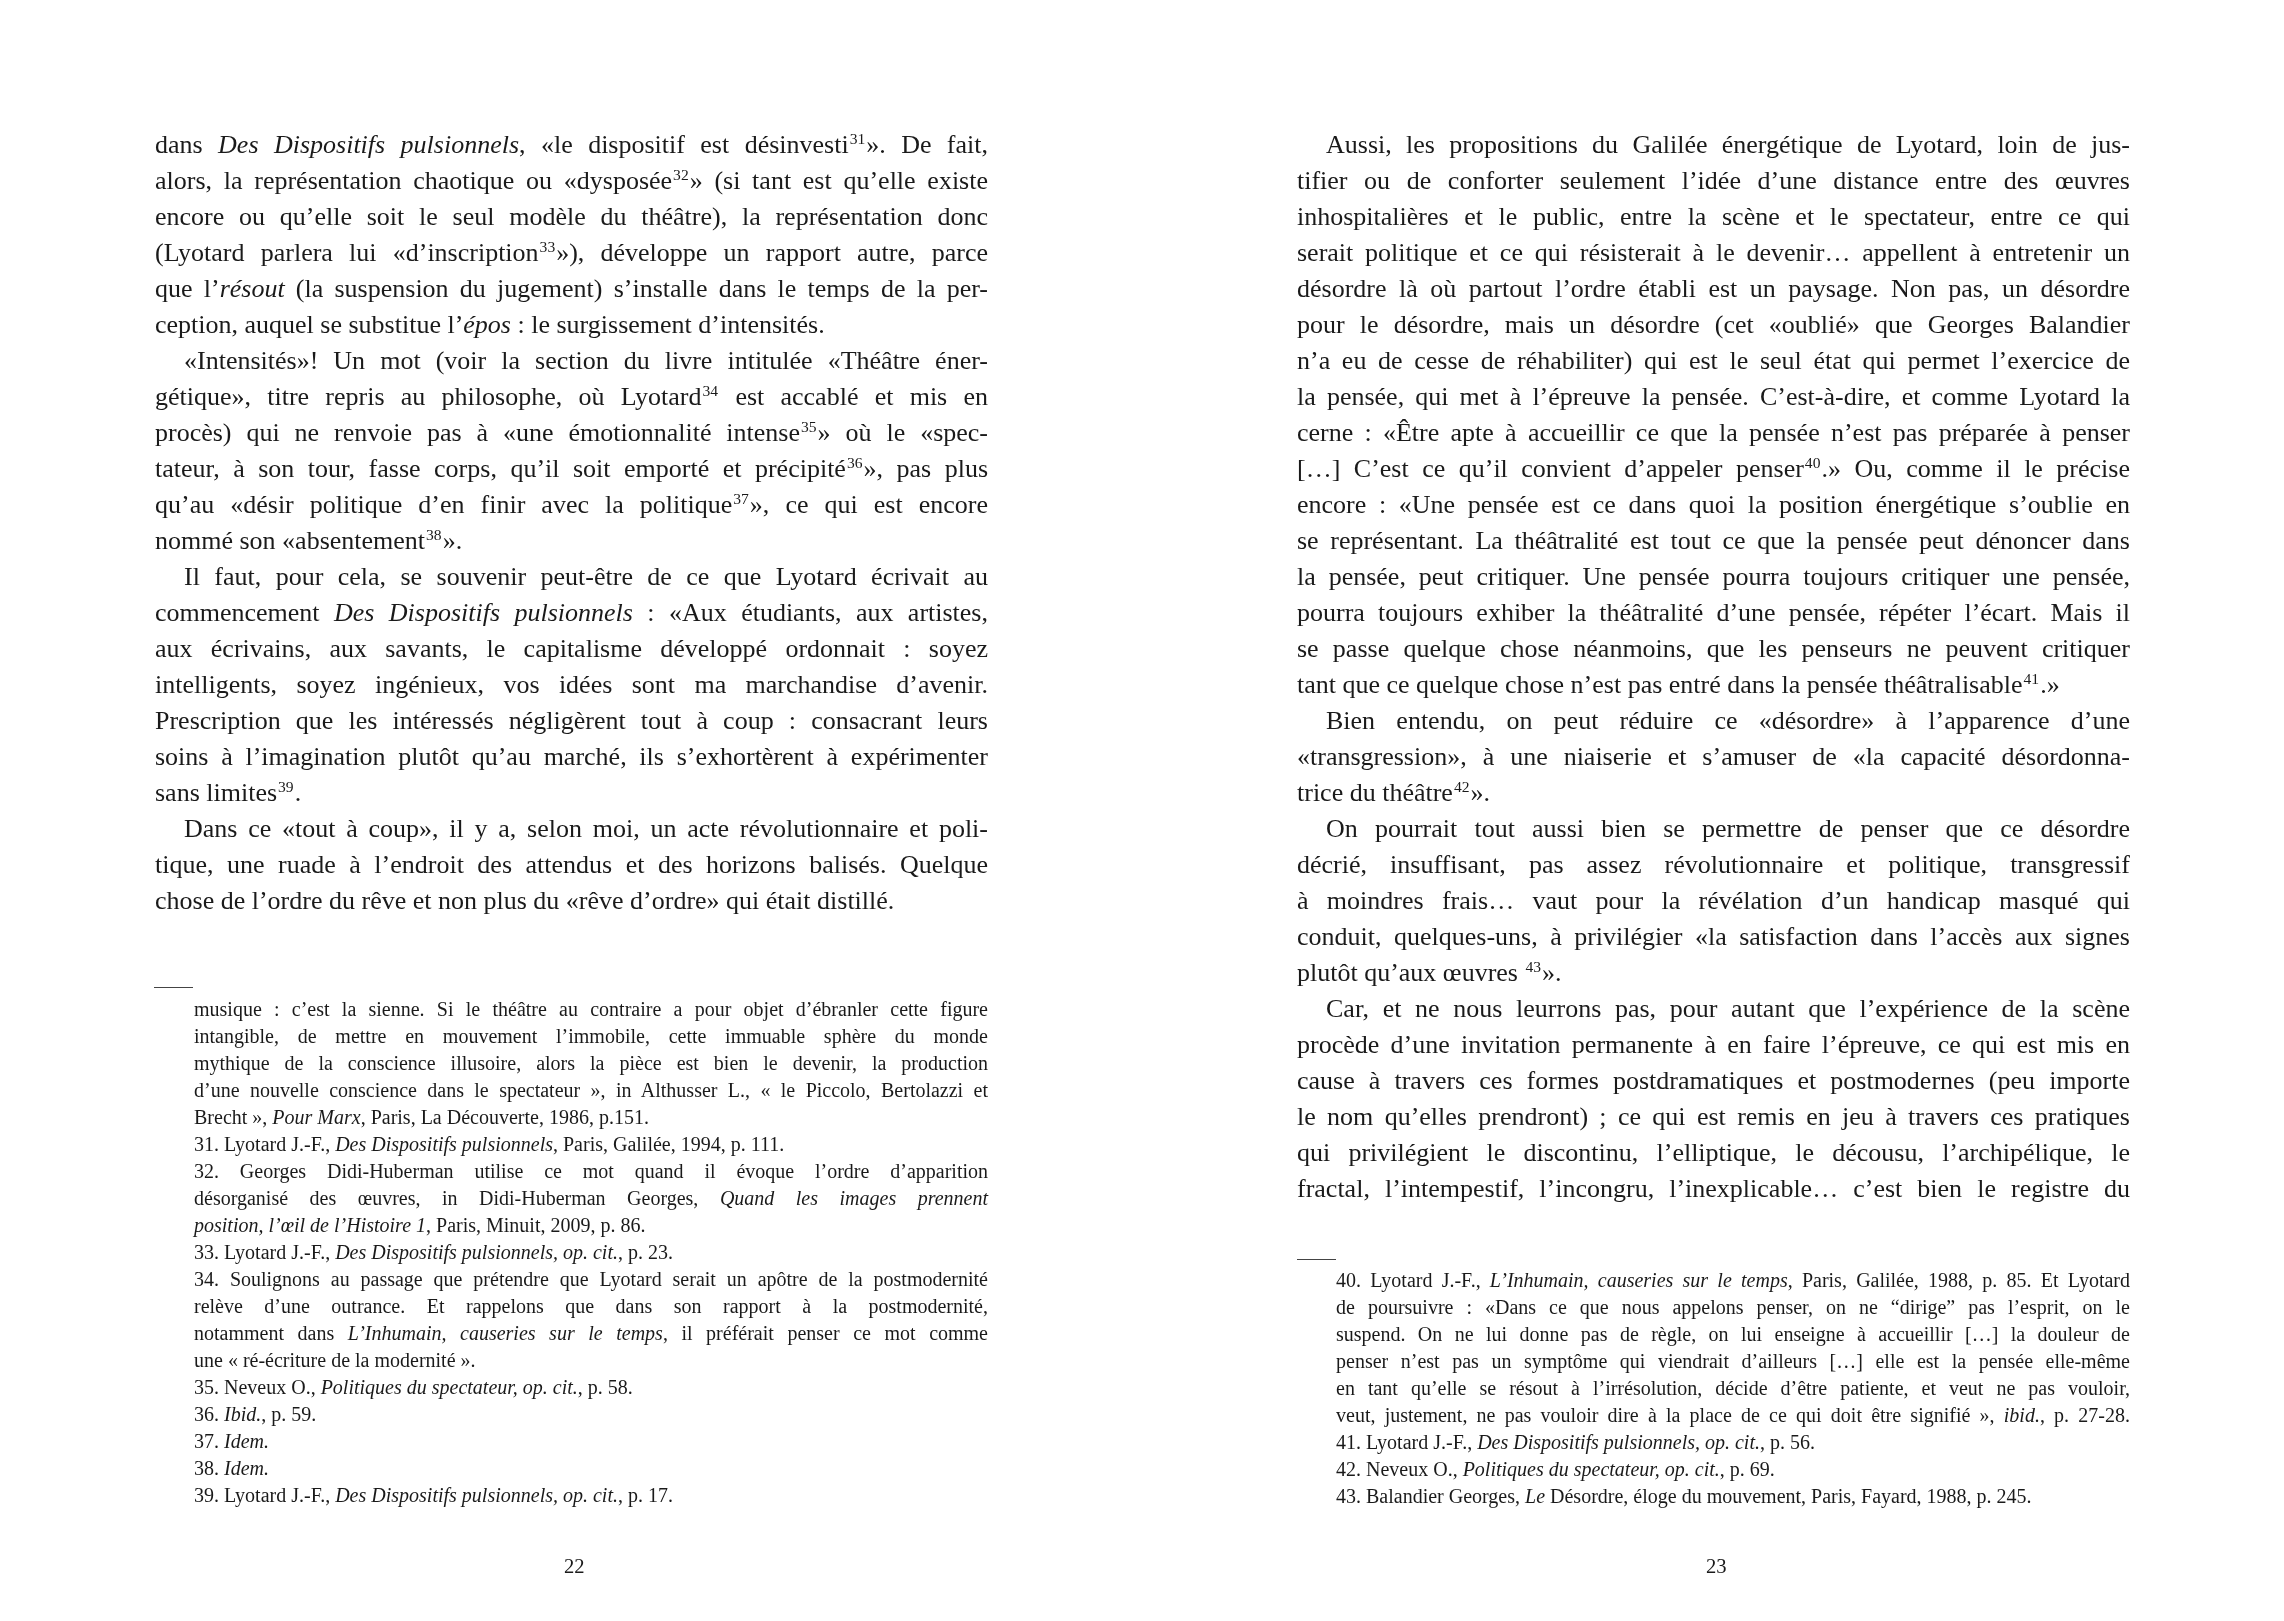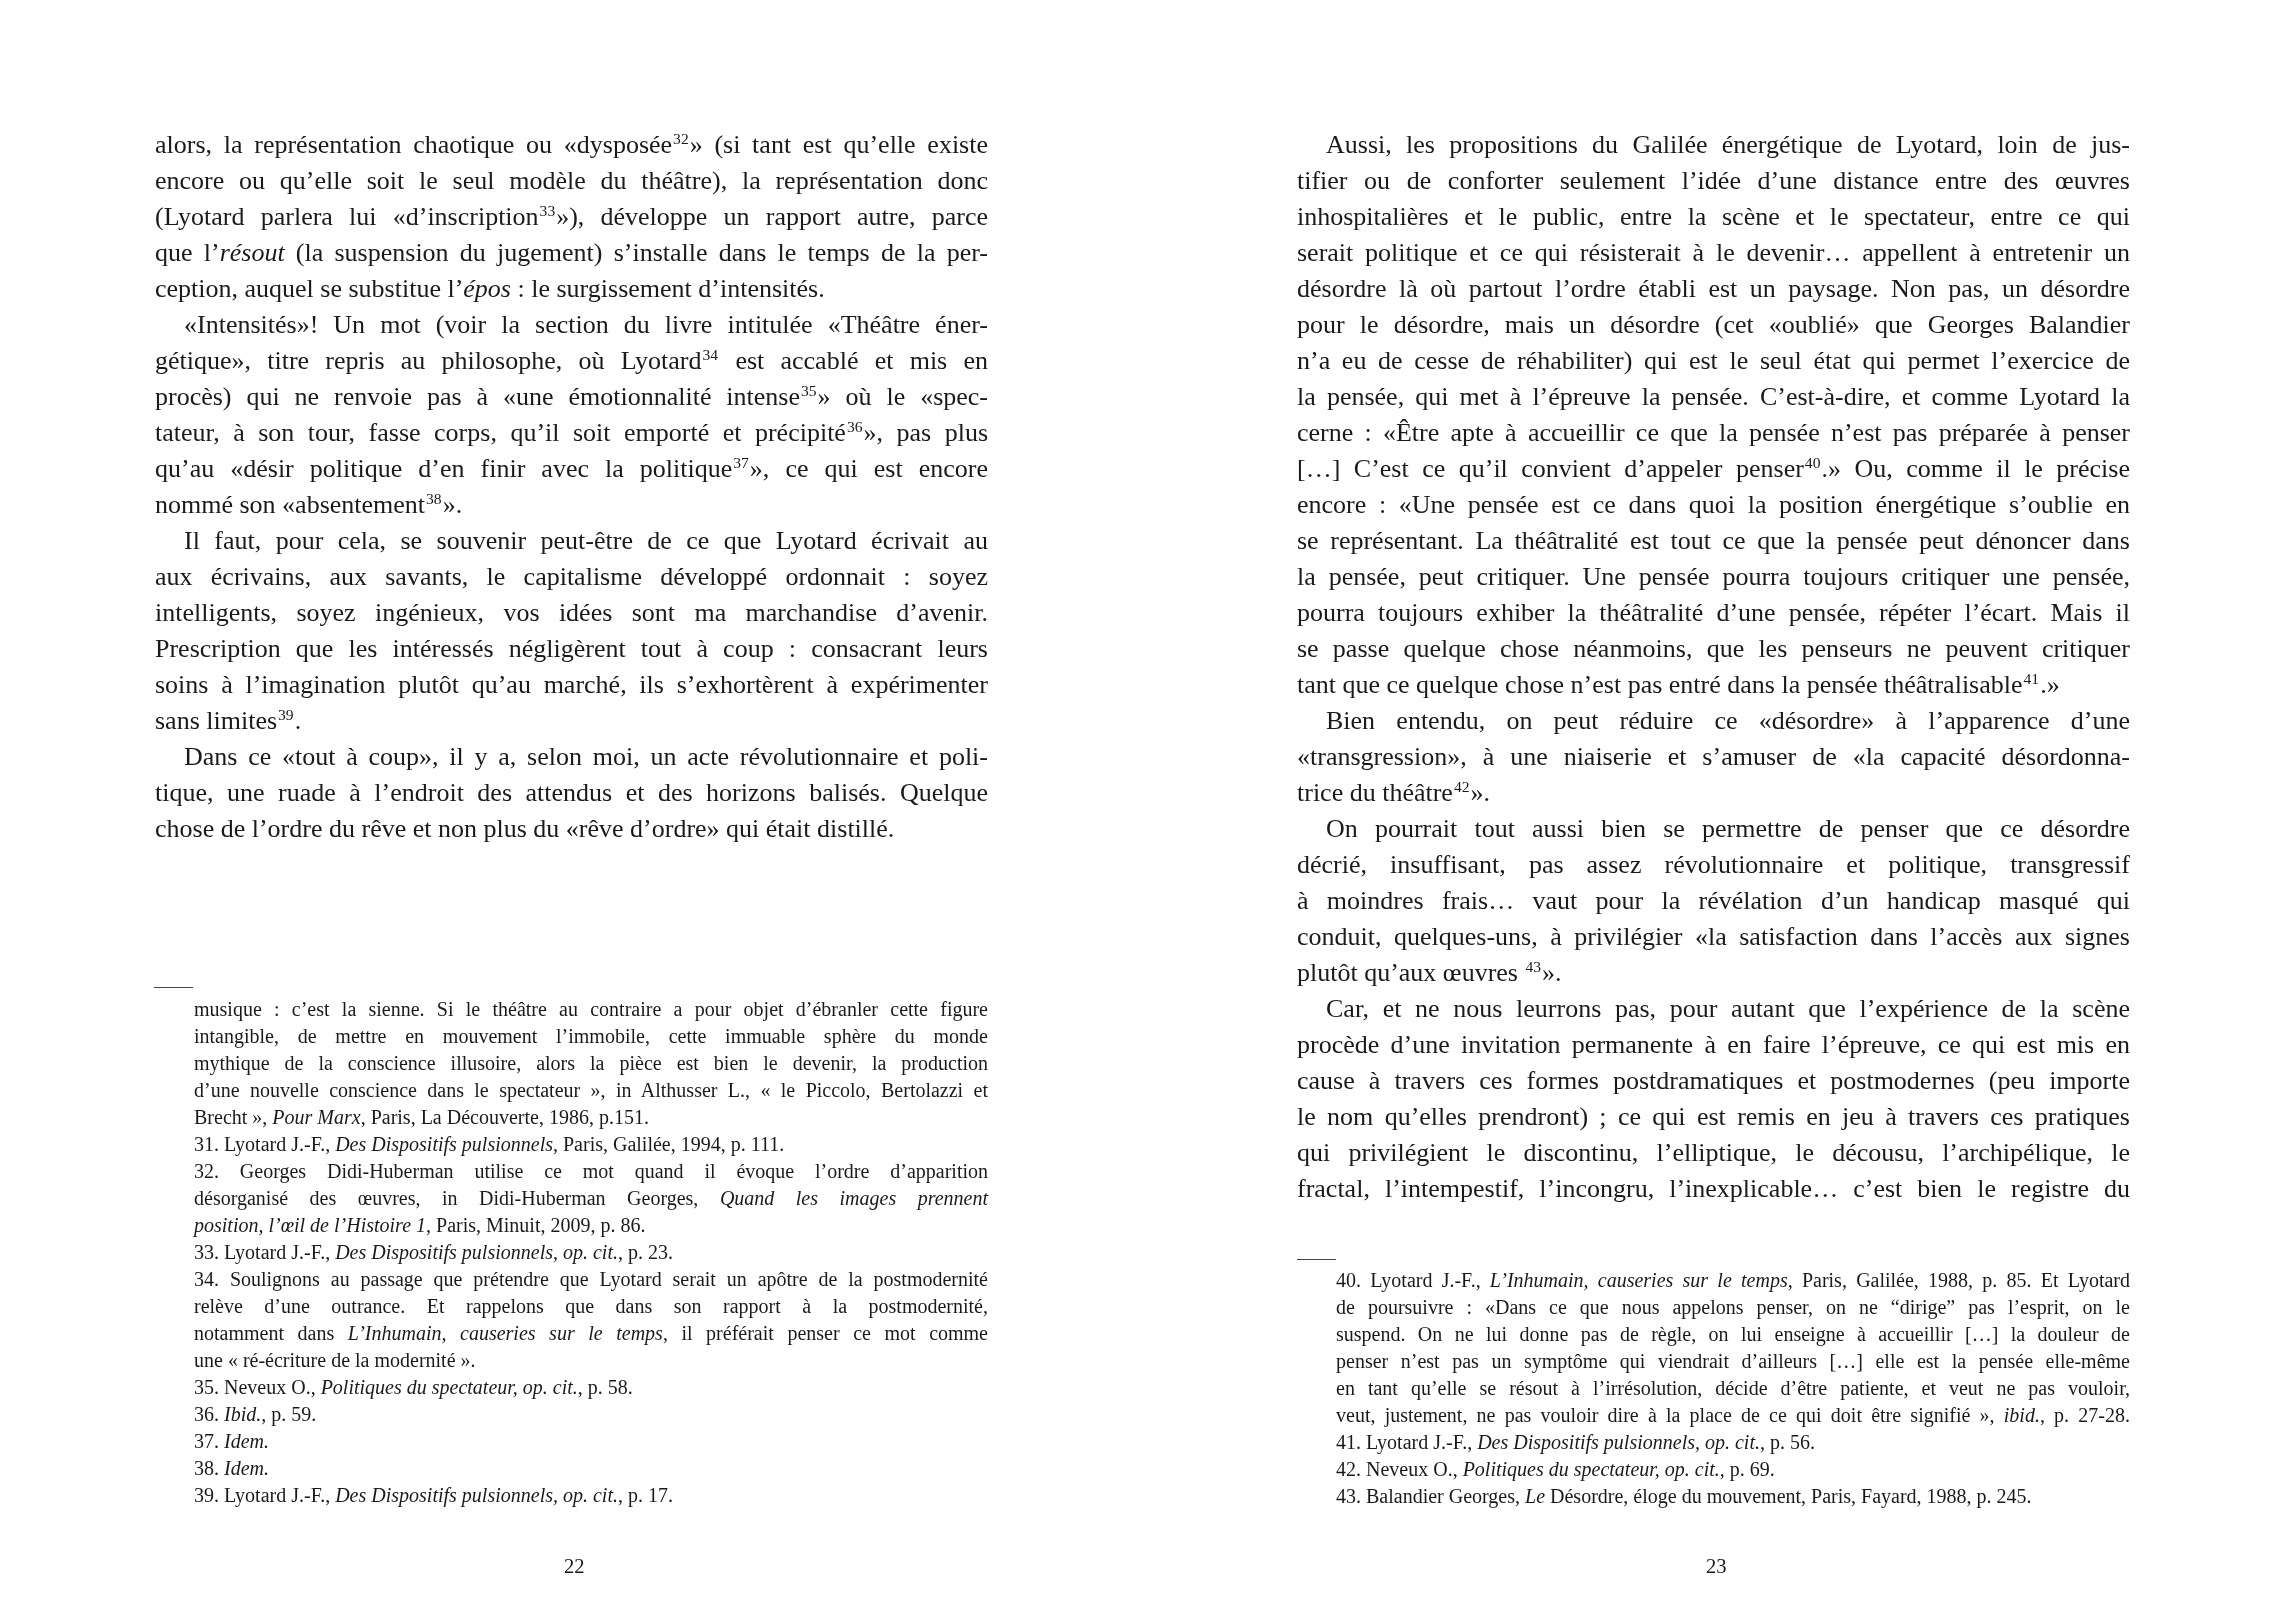--- a/index.html
+++ b/index.html
@@ -20,32 +20,34 @@
   .line i{font-style:italic;}
   .line sup{font-size:0.6em;line-height:0;vertical-align:0.55em;margin:0 1px;}
   .rule{position:absolute;height:1px;background:#444;}
   .pagenum{position:absolute;font-size:20.6px;font-family:"Liberation Serif",serif;}
 </style>
 </head>
 <body>
 
 <div class="page" id="page-left">
   <div class="col body-text" style="left:155px;top:127px;width:833px;">
+      <div class="line j"><span>dans </span><i>Des Dispositifs pulsionnels</i><span>, «le dispositif est désinvesti</span><sup>31</sup><span>». De fait,</span></div>
       <div class="line j"><span>alors, la représentation chaotique ou «dysposée</span><sup>32</sup><span>» (si tant est qu’elle existe</span></div>
       <div class="line j"><span>encore ou qu’elle soit le seul modèle du théâtre), la représentation donc</span></div>
       <div class="line j"><span>(Lyotard parlera lui «d’inscription</span><sup>33</sup><span>»), développe un rapport autre, parce</span></div>
       <div class="line j"><span>que l’</span><i>résout</i><span> (la suspension du jugement) s’installe dans le temps de la per-</span></div>
       <div class="line l"><span>ception, auquel se substitue l’</span><i>épos</i><span> : le surgissement d’intensités.</span></div>
       <div class="line j indent"><span>«Intensités»! Un mot (voir la section du livre intitulée «Théâtre éner-</span></div>
       <div class="line j"><span>gétique», titre repris au philosophe, où Lyotard</span><sup>34</sup><span> est accablé et mis en</span></div>
       <div class="line j"><span>procès) qui ne renvoie pas à «une émotionnalité intense</span><sup>35</sup><span>» où le «spec-</span></div>
       <div class="line j"><span>tateur, à son tour, fasse corps, qu’il soit emporté et précipité</span><sup>36</sup><span>», pas plus</span></div>
       <div class="line j"><span>qu’au «désir politique d’en finir avec la politique</span><sup>37</sup><span>», ce qui est encore</span></div>
       <div class="line l"><span>nommé son «absentement</span><sup>38</sup><span>».</span></div>
       <div class="line j indent"><span>Il faut, pour cela, se souvenir peut-être de ce que Lyotard écrivait au</span></div>
+      <div class="line j"><span>commencement </span><i>Des Dispositifs pulsionnels</i><span> : «Aux étudiants, aux artistes,</span></div>
       <div class="line j"><span>aux écrivains, aux savants, le capitalisme développé ordonnait : soyez</span></div>
       <div class="line j"><span>intelligents, soyez ingénieux, vos idées sont ma marchandise d’avenir.</span></div>
       <div class="line j"><span>Prescription que les intéressés négligèrent tout à coup : consacrant leurs</span></div>
       <div class="line j"><span>soins à l’imagination plutôt qu’au marché, ils s’exhortèrent à expérimenter</span></div>
       <div class="line l"><span>sans limites</span><sup>39</sup><span>.</span></div>
       <div class="line j indent"><span>Dans ce «tout à coup», il y a, selon moi, un acte révolutionnaire et poli-</span></div>
       <div class="line j"><span>tique, une ruade à l’endroit des attendus et des horizons balisés. Quelque</span></div>
       <div class="line l"><span>chose de l’ordre du rêve et non plus du «rêve d’ordre» qui était distillé.</span></div>
     </div>
   <div class="rule" style="left:154px;top:987px;width:39px;"></div>

